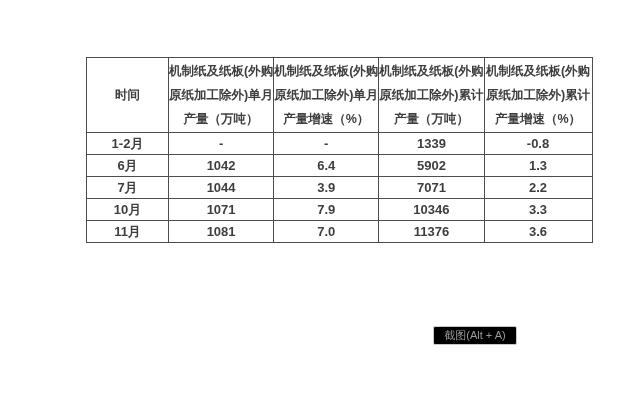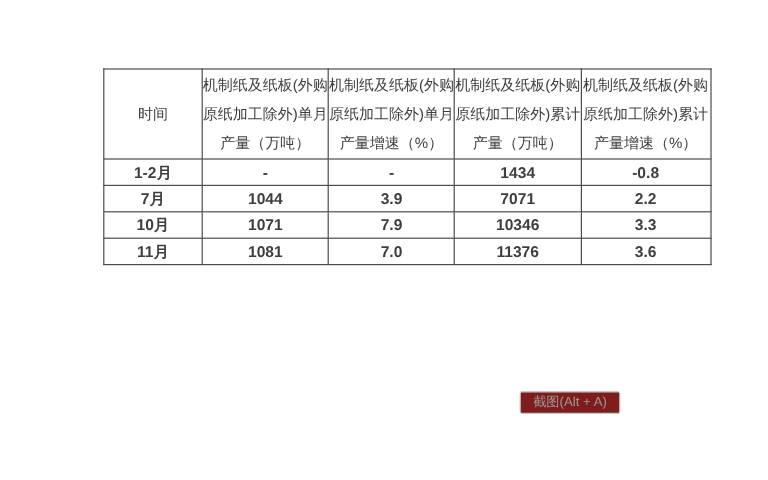--- a/index.html
+++ b/index.html
@@ -29,21 +29,21 @@
     border: 1px solid #4c4c4c;
     text-align: center;
     vertical-align: middle;
     padding: 0;
     overflow: hidden;
     white-space: nowrap;
   }
   table.data-table thead tr { height: 75px; }
   table.data-table tbody tr { height: 22px; font-weight: bold; }
   table.data-table th {
-    font-weight: normal;
+    font-weight: bold;
     font-size: 12.5px;
     margin-top: 32px;
   }
   .hline {
     display: block;
     line-height: 24px;
   }
   .col-time   { width: 82px; }
   .col-mout   { width: 94px; }
   .col-mgrow  { width: 93px; }
@@ -54,21 +54,21 @@
     padding-right: 30px;
   }
   .tooltip {
     position: absolute;
     left: 433px;
     top: 326px;
     width: 84px;
     height: 19px;
     line-height: 17px;
     box-sizing: border-box;
-    background: #7f1d1d;
+    background: #000000;
     border: 1px solid #c9c9c9;
     border-radius: 2px;
     color: #9b9b9b;
     font-size: 11px;
     text-align: center;
     z-index: 5;
   }
 </style>
 </head>
 <body>
@@ -107,22 +107,29 @@
           <span class="hline">原纸加工除外)累计</span>
           <span class="hline">产量增速（%）</span>
         </th>
       </tr>
     </thead>
     <tbody>
       <tr>
         <td>1-2月</td>
         <td>-</td>
         <td>-</td>
-        <td>1434</td>
+        <td>1339</td>
         <td>-0.8</td>
+      </tr>
+      <tr>
+        <td>6月</td>
+        <td>1042</td>
+        <td>6.4</td>
+        <td>5902</td>
+        <td>1.3</td>
       </tr>
       <tr>
         <td>7月</td>
         <td>1044</td>
         <td>3.9</td>
         <td>7071</td>
         <td>2.2</td>
       </tr>
       <tr>
         <td>10月</td>

